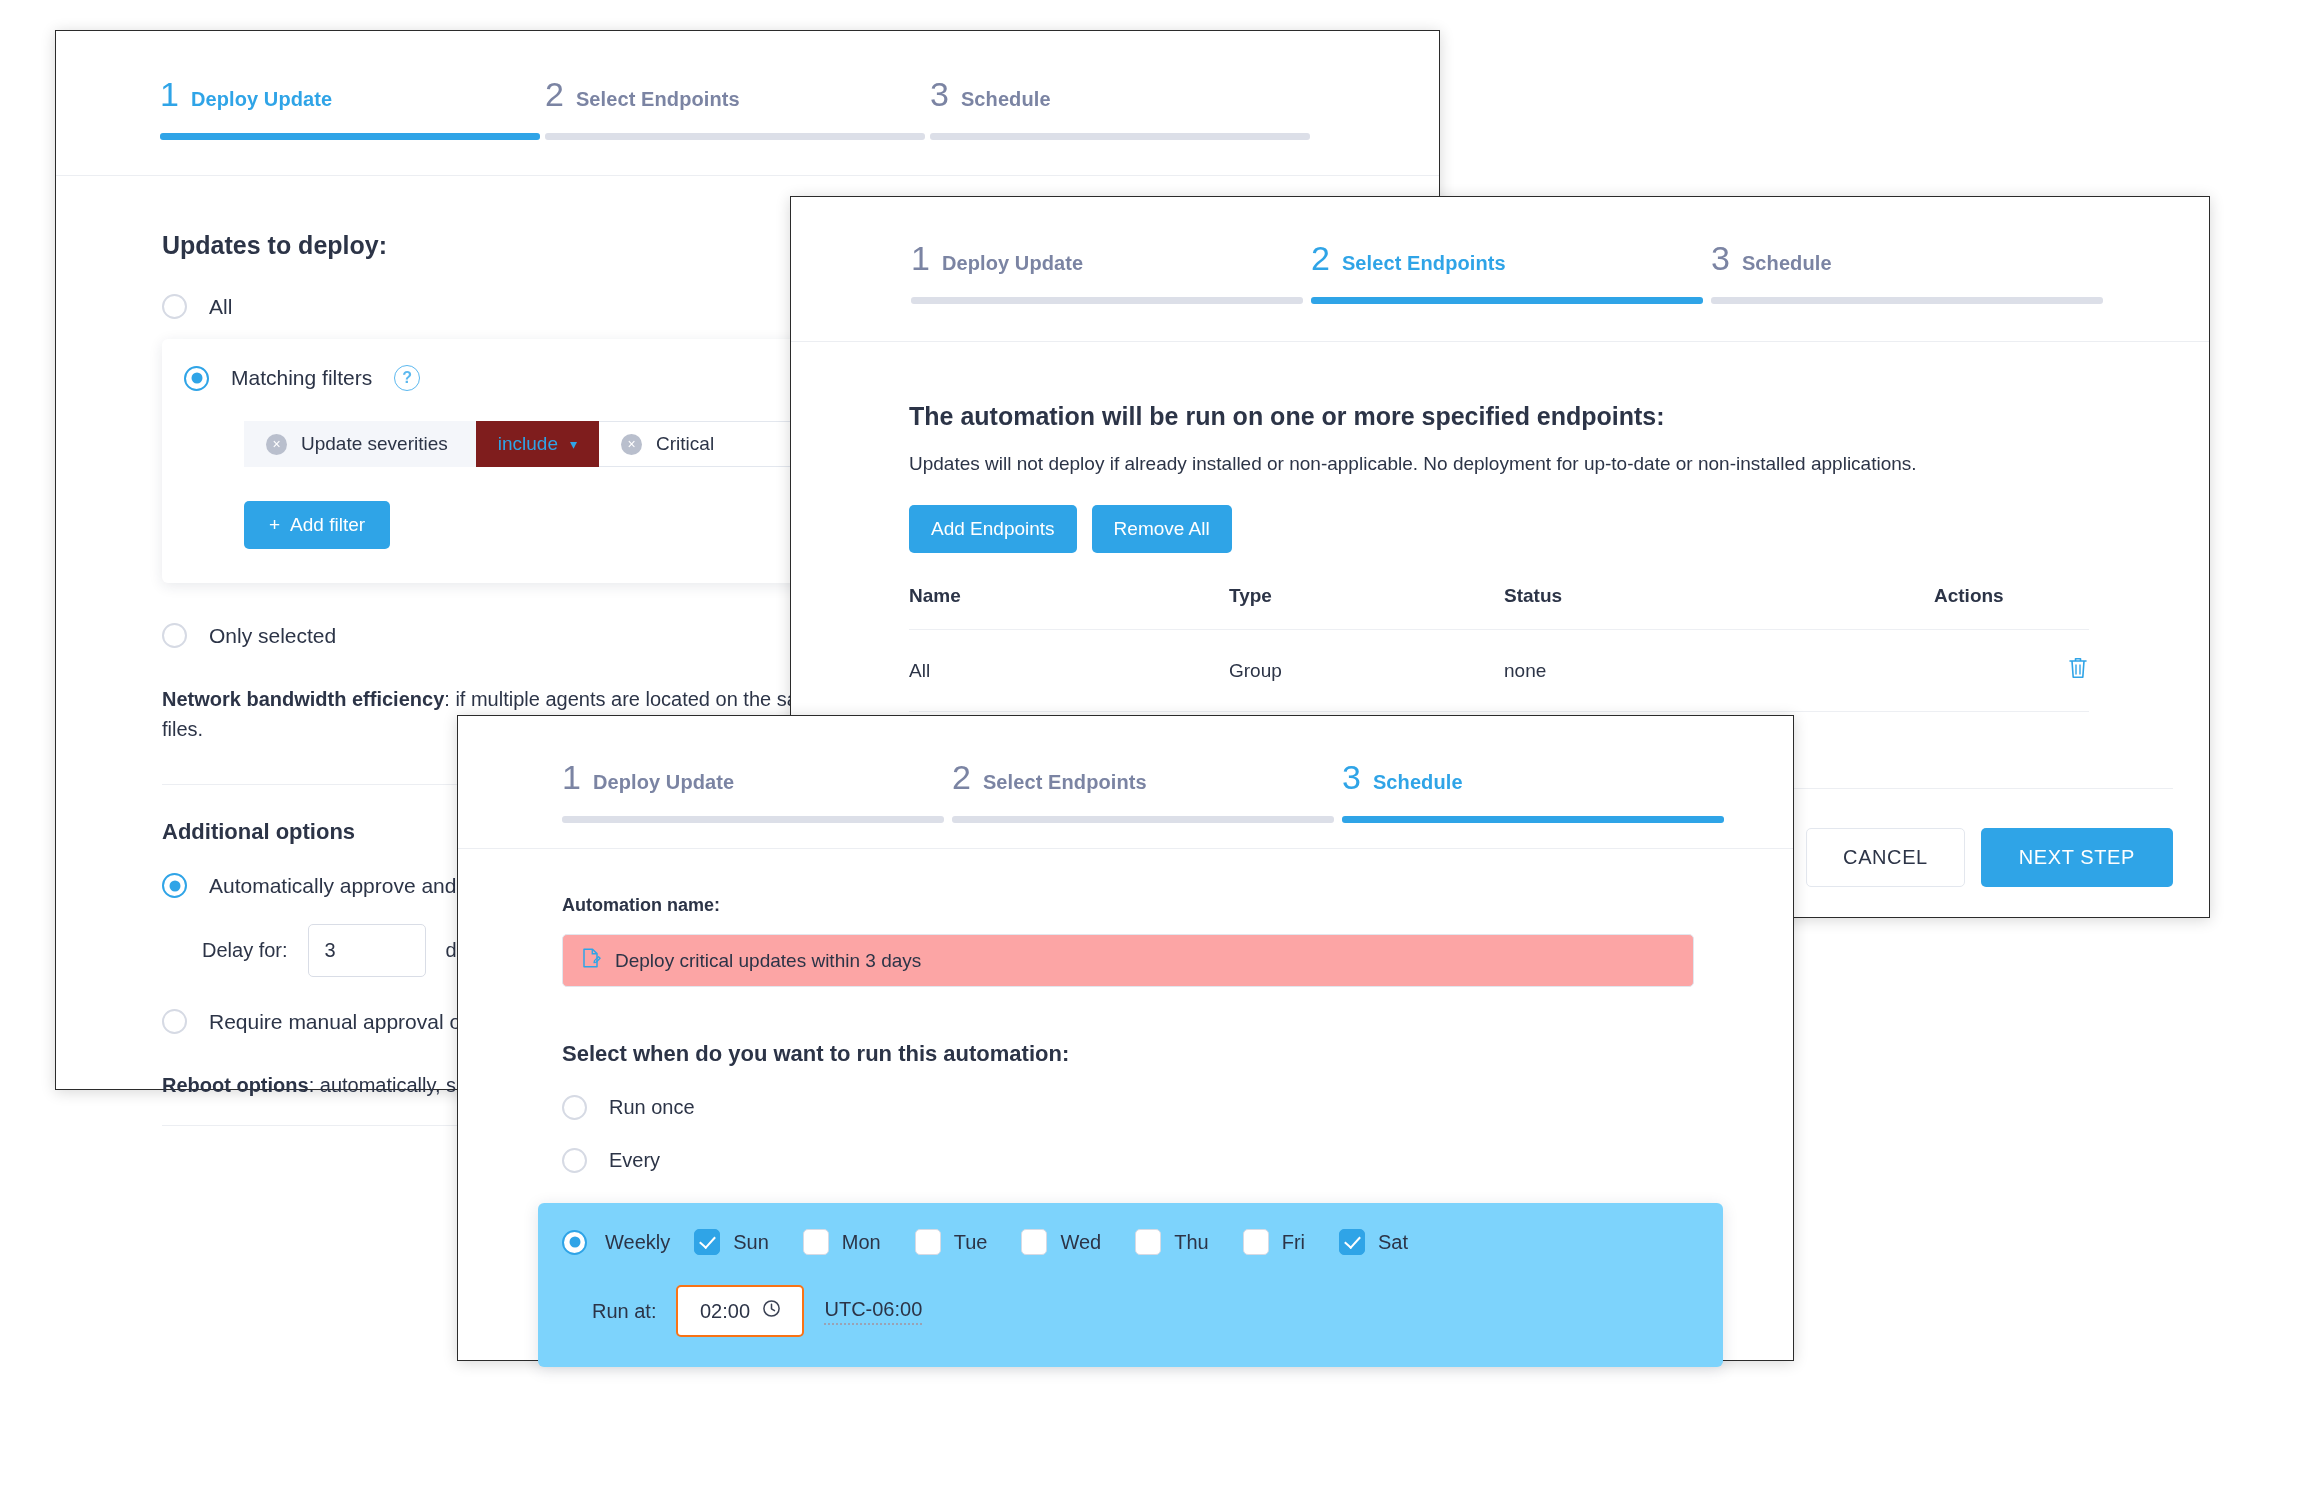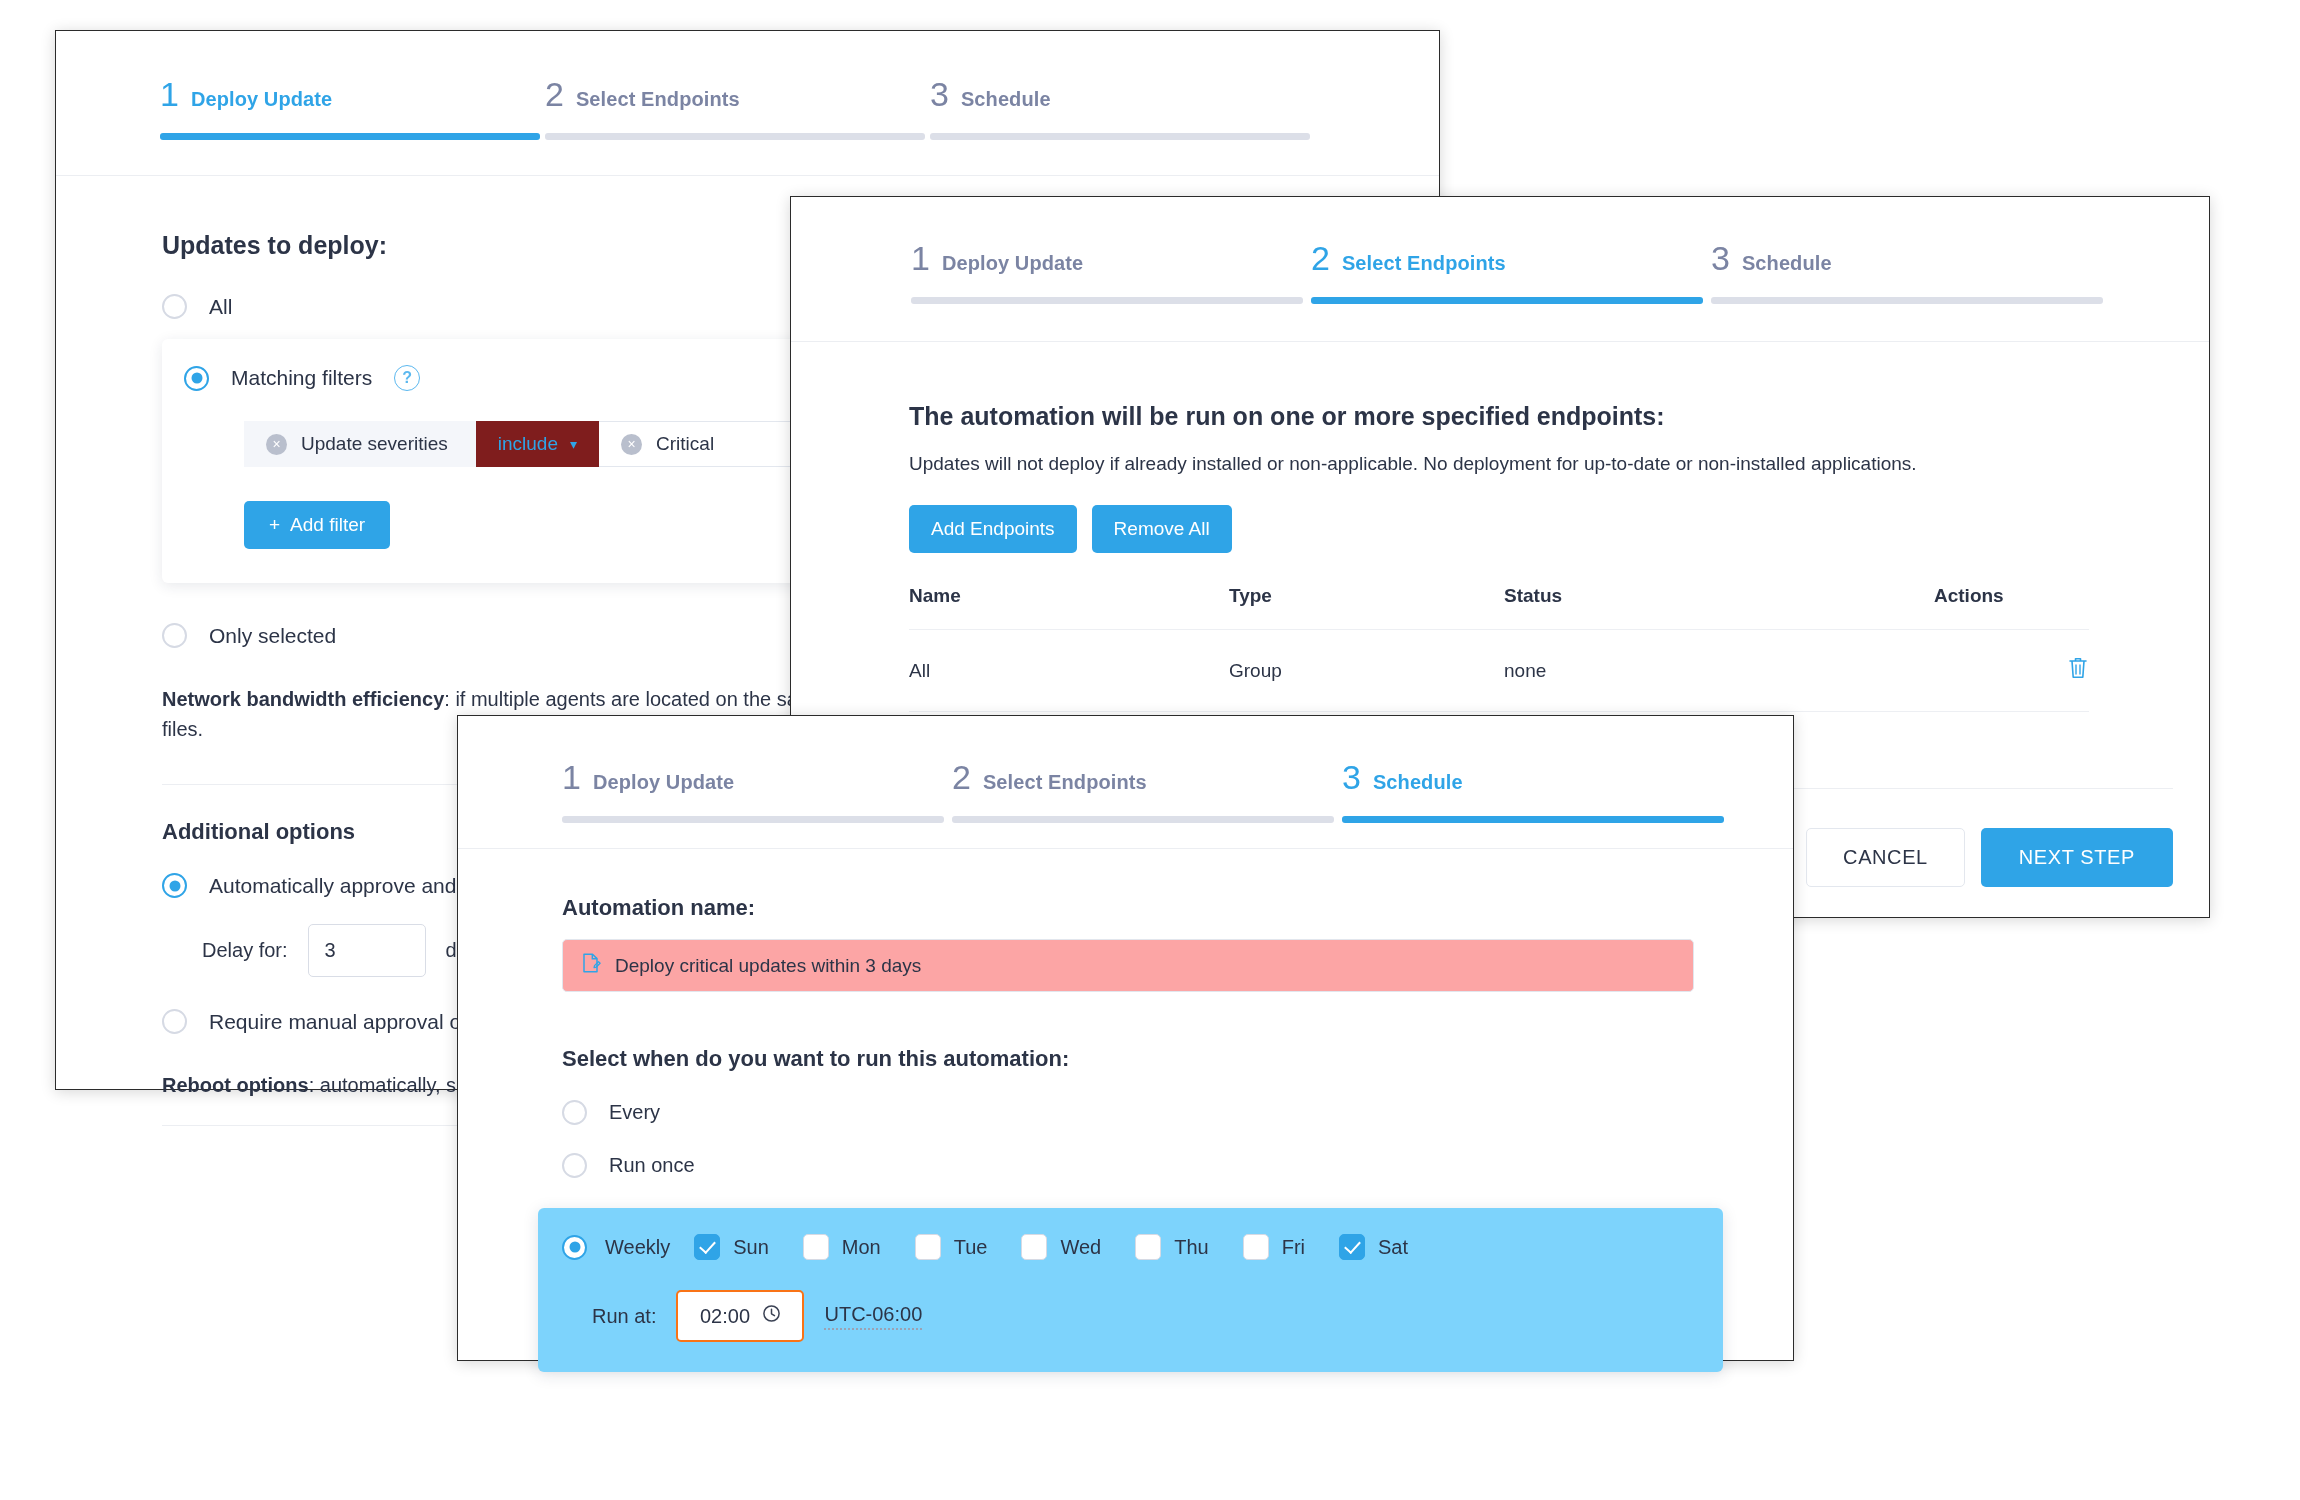--- a/index.html
+++ b/index.html
@@ -198,21 +198,21 @@
     border-top: 1px solid #eceef2;
   }
 
   
   #panel-schedule { left: 457px; top: 715px; width: 1337px; height: 646px; z-index: 3; }
   #panel-schedule .panel-head { padding-left: 104px; padding-top: 44px; height: 133px; }
   #panel-schedule .step { width: 390px; }
   #panel-schedule .step-bar { width: 382px; }
 
   .p3-body { padding: 46px 0 0 104px; }
-  .p3-lbl { font-size: 22px; font-weight: 700; }
+  .p3-lbl { font-size: 18px; font-weight: 700; }
   .name-input {
     margin-top: 18px; width: 1132px; height: 53px;
     border: 1px solid #e2e6ed; border-radius: 5px; background: #fca5a5;
     display: flex; align-items: center; gap: 14px; padding: 0 18px;
     font-size: 19px; color: #2c3447;
   }
   .p3-q { margin-top: 54px; font-size: 22px; font-weight: 700; }
   .p3-radio { margin-top: 28px; display: flex; align-items: center; gap: 22px; }
   .p3-radio .radio-label { font-size: 20px; }
 
@@ -473,25 +473,25 @@
             <path d="M13.5 13.6l4-4 1.6 1.6-4 4-2 .5z" stroke="#2fa4e7" stroke-width="1.3" stroke-linejoin="round"></path>
           </svg>
         </span>
         <span>Deploy critical updates within 3 days</span>
       </div>
 
       <div class="p3-q">Select when do you want to run this automation:</div>
 
       <div class="p3-radio">
         <span class="radio"></span>
-        <span class="radio-label">Every</span>
+        <span class="radio-label">Run once</span>
       </div>
       <div class="p3-radio">
         <span class="radio"></span>
-        <span class="radio-label">Run once</span>
+        <span class="radio-label">Every</span>
       </div>
 
       <div class="weekly-card">
         <div class="week-row">
           <span class="radio checked"></span>
           <span class="week-lbl">Weekly</span>
 
           <span class="day">
             <span class="cbx checked"></span>
             <span class="day-lbl">Sun</span>

